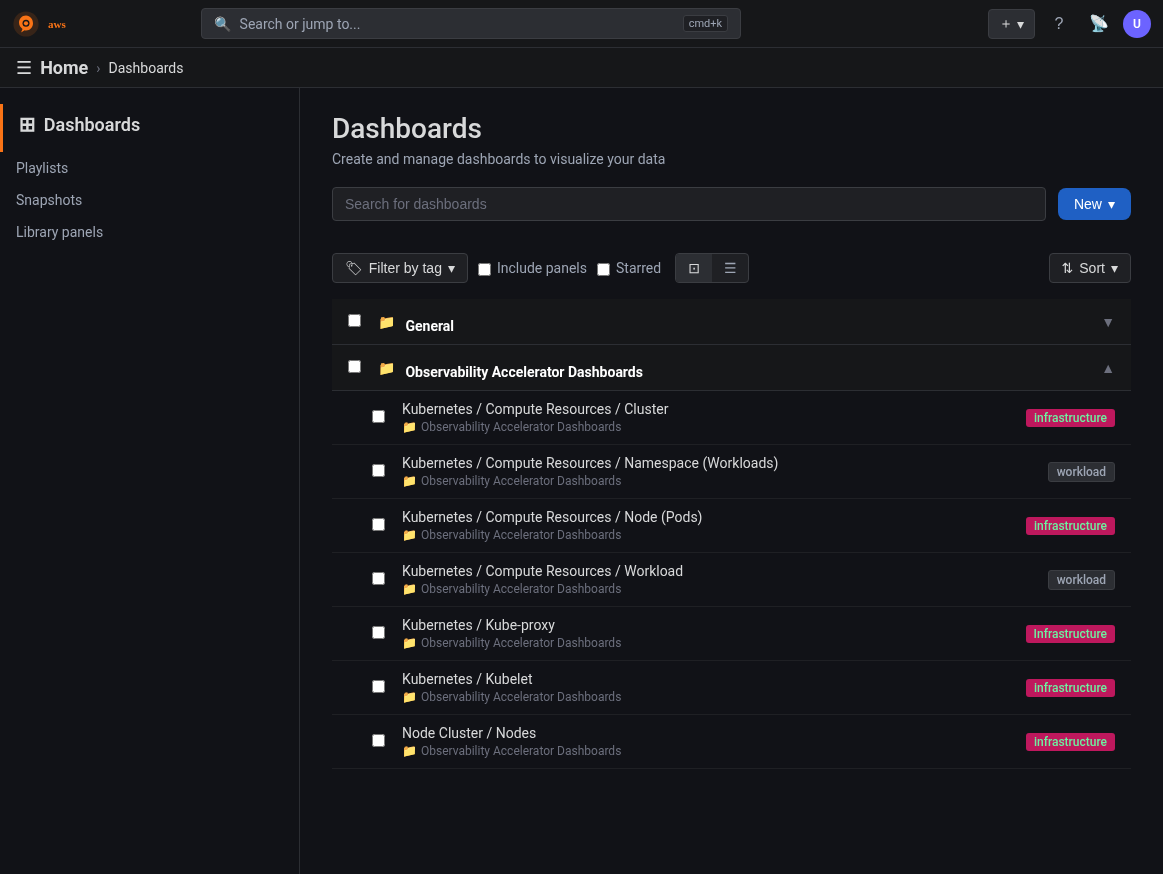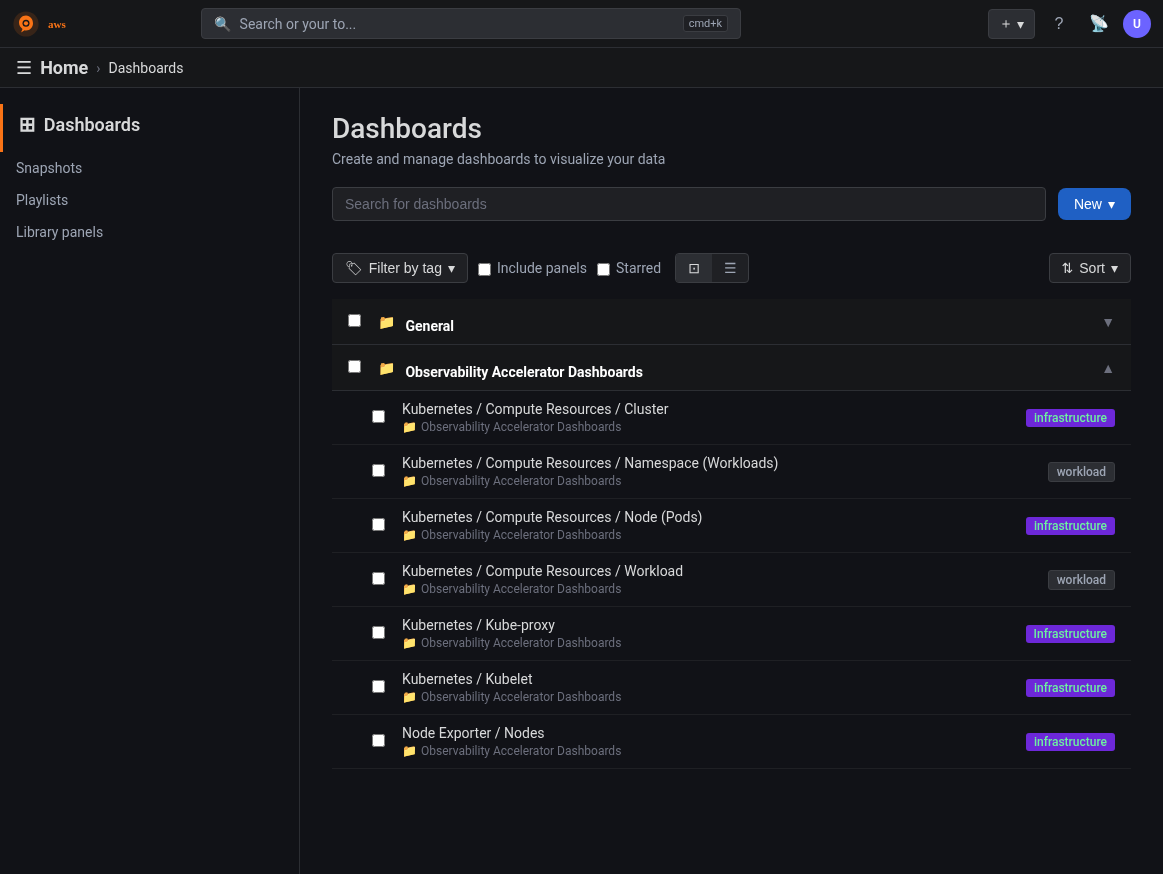--- a/index.html
+++ b/index.html
@@ -126,21 +126,21 @@
       padding: 10px 16px 10px 40px; border-bottom: 1px solid #1f2024;
       cursor: pointer;
     }
     .dashboard-info { flex: 1; }
     .dashboard-name { font-size: 14px; color: #d8d9da; margin-bottom: 3px; }
     .dashboard-folder { display: flex; align-items: center; gap: 4px; color: #6c6f7d; font-size: 12px; }
     .tag-badge {
       padding: 2px 8px; border-radius: 3px; font-size: 12px; font-weight: 500;
       white-space: nowrap;
     }
-    .tag-infrastructure { background: #6d28d9; color: #6ef0a0; }
+    .tag-infrastructure { background: #be185d; color: #6ef0a0; }
     .tag-workload { background: #2c2e33; color: #9da5b4; border: 1px solid #3b3d42; }
 
     
     .grafana-icon {
       width: 28px; height: 28px; display: flex; align-items: center; justify-content: center;
     }
     .grafana-icon svg { width: 28px; height: 28px; }
   </style>
 </head>
 <body>
@@ -150,21 +150,21 @@
     <svg viewBox="0 0 40 40" fill="none" xmlns="http://www.w3.org/2000/svg">
       <circle cx="20" cy="20" r="18" fill="#F97316" opacity="0.15"></circle>
       <path d="M20 8 C14 8, 10 13, 10 18 C10 22, 12 25, 15 27 L13 32 L18 29 C18.7 29.2 19.4 29.3 20 29.3 C26 29.3 30 24.5 30 19 C30 13.5 26 8 20 8Z" fill="#F97316"></path>
       <circle cx="20" cy="19" r="5" fill="#161719"></circle>
       <circle cx="20" cy="19" r="3" fill="#F97316"></circle>
     </svg>
   </div>
   <span class="topnav-aws">aws</span>
   <div class="topnav-search">
     <span class="topnav-search-icon">🔍</span>
-    <span>Search or your to...</span>
+    <span>Search or jump to...</span>
     <span class="topnav-kbd">cmd+k</span>
   </div>
   <div class="topnav-right">
     <button class="topnav-btn">
       <span>＋</span>
       <span>▾</span>
     </button>
     <button class="topnav-icon-btn">?</button>
     <button class="topnav-icon-btn">📡</button>
     <div class="topnav-avatar">U</div>
@@ -179,24 +179,24 @@
 </div>
 
 <div class="layout">
 
   <aside class="sidebar">
     <div class="sidebar-header">
       <span class="sidebar-header-icon">⊞</span>
       <span>Dashboards</span>
     </div>
     <div class="sidebar-item">
+      <span>Playlists</span>
+    </div>
+    <div class="sidebar-item">
       <span>Snapshots</span>
-    </div>
-    <div class="sidebar-item">
-      <span>Playlists</span>
     </div>
     <div class="sidebar-item">
       <span>Library panels</span>
     </div>
   </aside>
 
   <main class="main">
     <h1 class="page-title">Dashboards</h1>
     <p class="page-subtitle">Create and manage dashboards to visualize your data</p>
 
@@ -326,21 +326,21 @@
             <span>Observability Accelerator Dashboards</span>
           </div>
         </div>
         <span class="tag-badge tag-infrastructure">infrastructure</span>
       </div>
         <div class="dashboard-item">
         <div class="checkbox-cell">
           <input type="checkbox" style="">
         </div>
         <div class="dashboard-info">
-          <div class="dashboard-name">Node Exporter / Nodes</div>
+          <div class="dashboard-name">Node Cluster / Nodes</div>
           <div class="dashboard-folder">
             <span>📁</span>
             <span>Observability Accelerator Dashboards</span>
           </div>
         </div>
         <span class="tag-badge tag-infrastructure">infrastructure</span>
       </div>
       </div>
   </main>
 </div>

